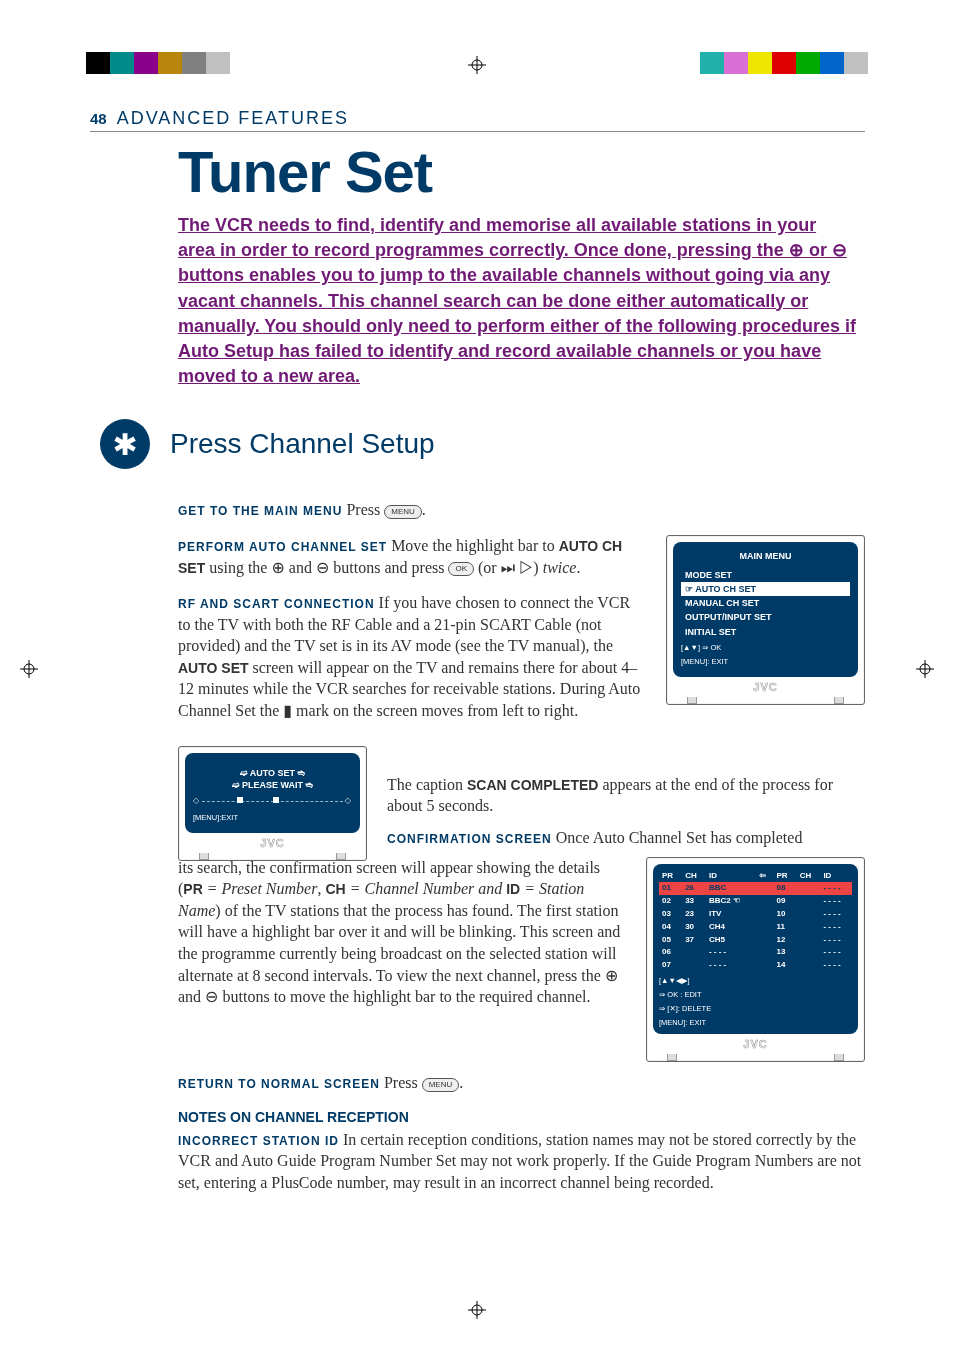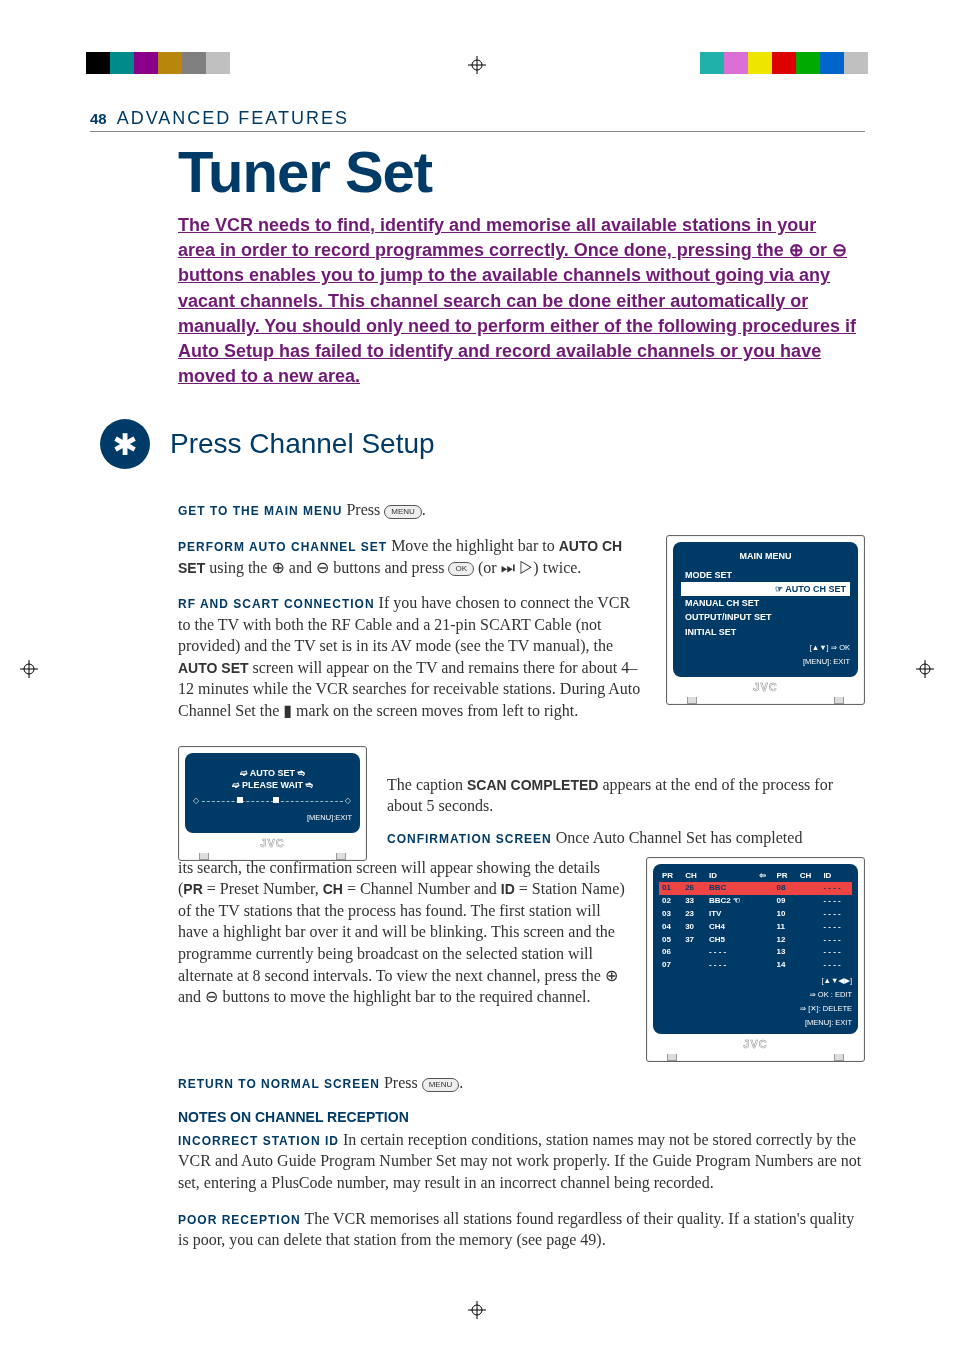--- a/index.html
+++ b/index.html
@@ -130,20 +130,21 @@
   }
   .bold {
     font-family: Arial, Helvetica, sans-serif;
     font-weight: 700;
     font-size: 14px;
   }
   .para {
     margin: 0 0 14px 0;
   }
   .italic {
+    font-style: italic;
   }
   .btn {
     display: inline-block;
     vertical-align: middle;
     border: 1px solid #555;
     border-radius: 10px;
     padding: 0 6px;
     font-family: Arial, Helvetica, sans-serif;
     font-size: 8px;
     line-height: 12px;
@@ -208,27 +209,25 @@
   .menu-title {
     text-align: center;
     margin-bottom: 6px;
   }
   .menu-item {
     padding: 1px 4px;
   }
   .menu-item.hl {
     background: #fff;
     color: #003a66;
-    text-align: right;
   }
   .menu-hint {
     font-size: 7.5px;
     margin-top: 4px;
     font-weight: 400;
-    text-align: right;
   }
   .autoset-center {
     text-align: center;
     padding: 6px 0 4px;
     line-height: 1.4;
   }
   .progress {
     display: flex;
     align-items: center;
     gap: 2px;
@@ -501,20 +500,16 @@
     <p class="para" style="margin-top:10px">
       <span class="lead">RETURN TO NORMAL SCREEN</span>
       <span>Press </span><span class="btn">MENU</span><span>.</span>
     </p>
 
     <div class="notes-head">NOTES ON CHANNEL RECEPTION</div>
     <p class="para">
       <span class="lead">INCORRECT STATION ID</span>
       <span>In certain reception conditions, station names may not be stored correctly by the VCR and Auto Guide Program Number Set may not work properly. If  the Guide Program Numbers are not set, entering a PlusCode number, may result in an incorrect channel being recorded.</span>
     </p>
-    <p class="para">
-      <span class="lead">POOR RECEPTION</span>
-      <span>The VCR memorises all stations found regardless of their quality. If a station's quality is poor, you can delete that station from the memory (</span><span class="italic">see page 49</span><span>).</span>
-    </p>
   </div>
 </div>
 
 </div>
 
 </body></html>

